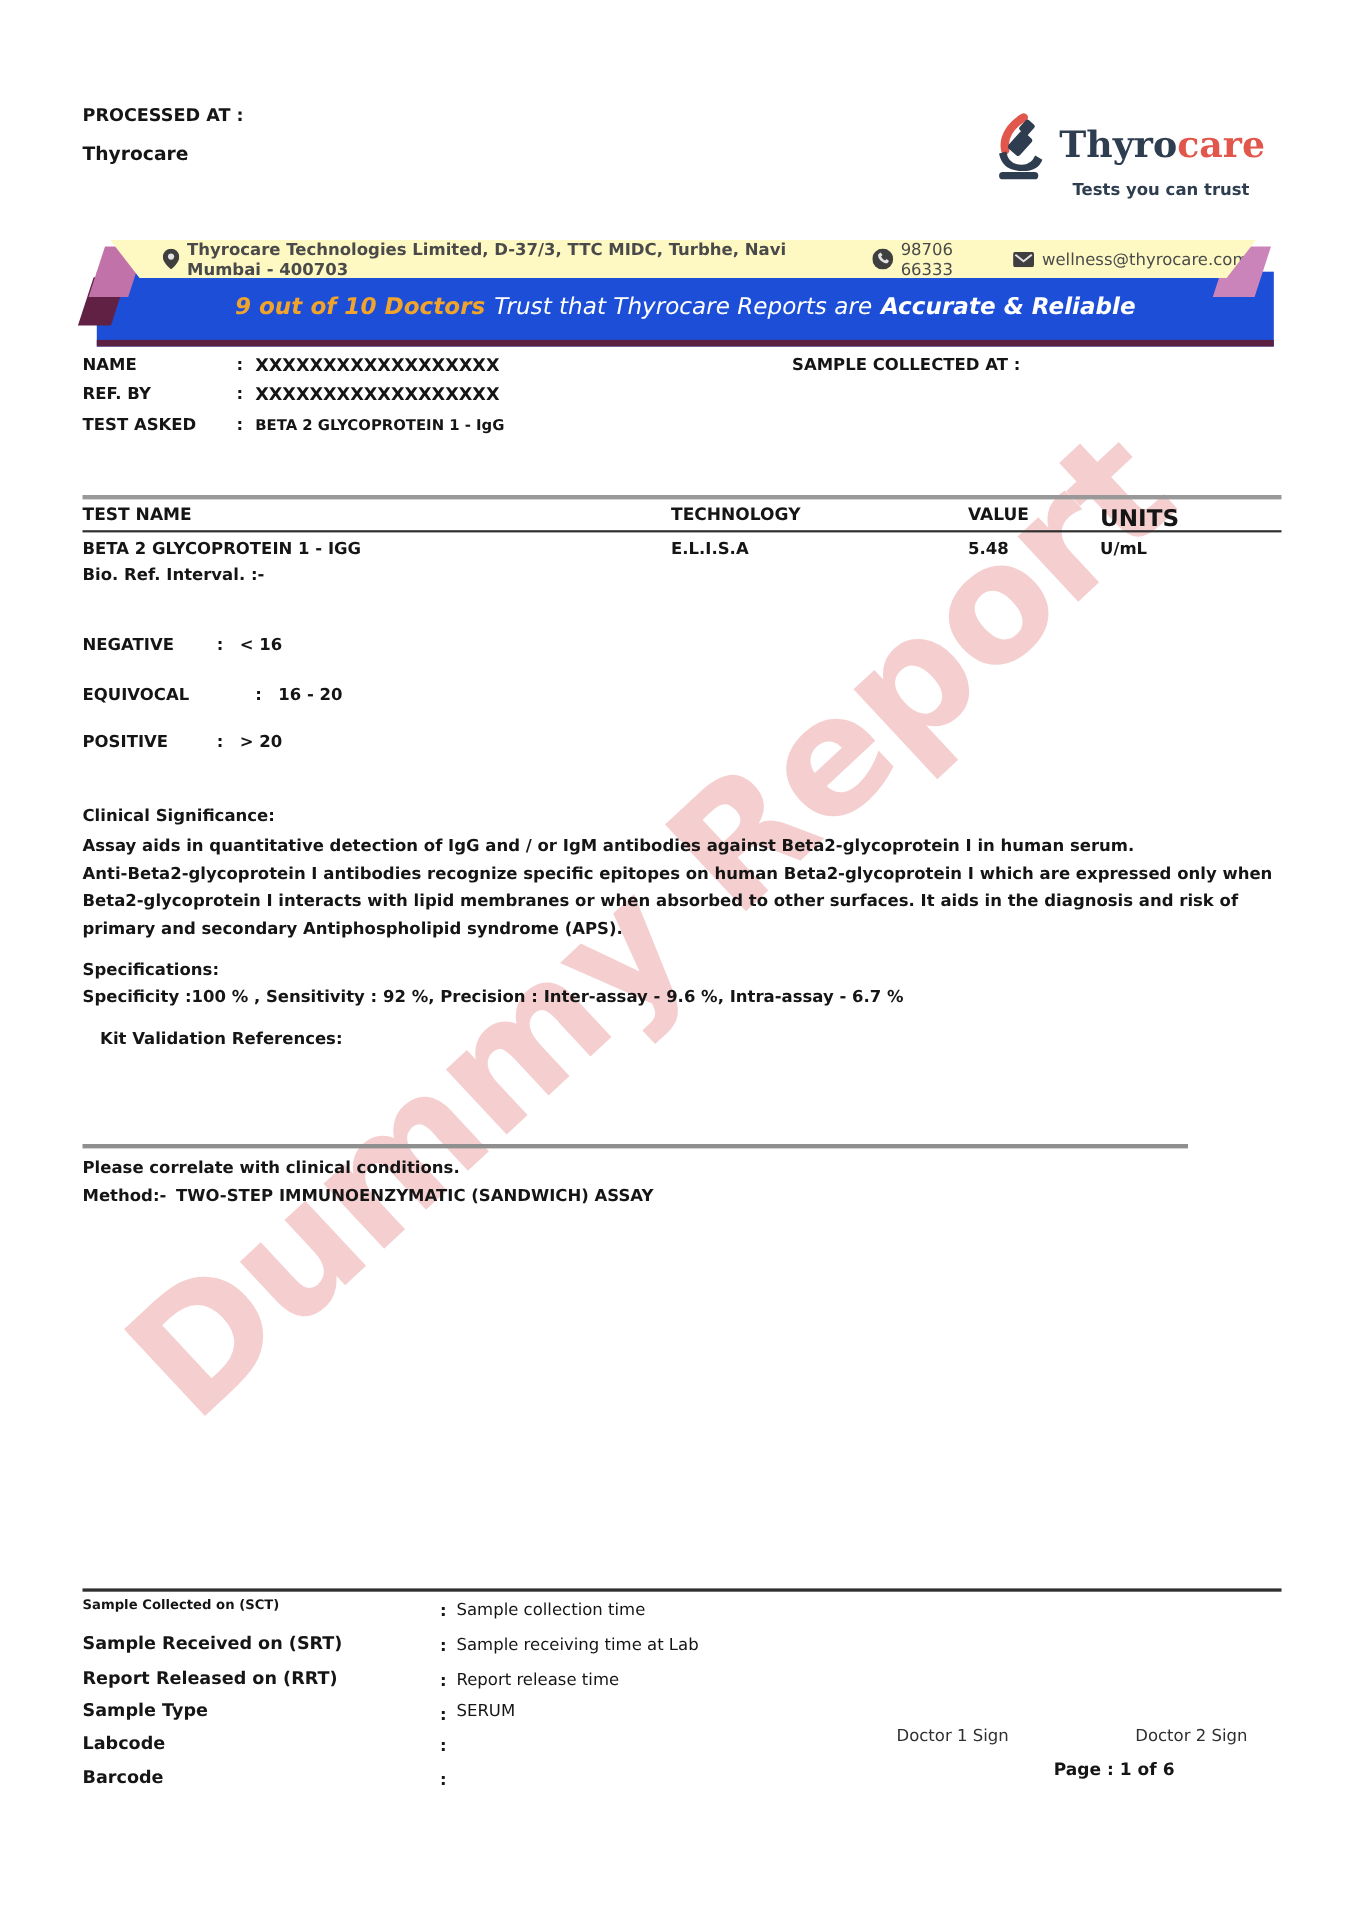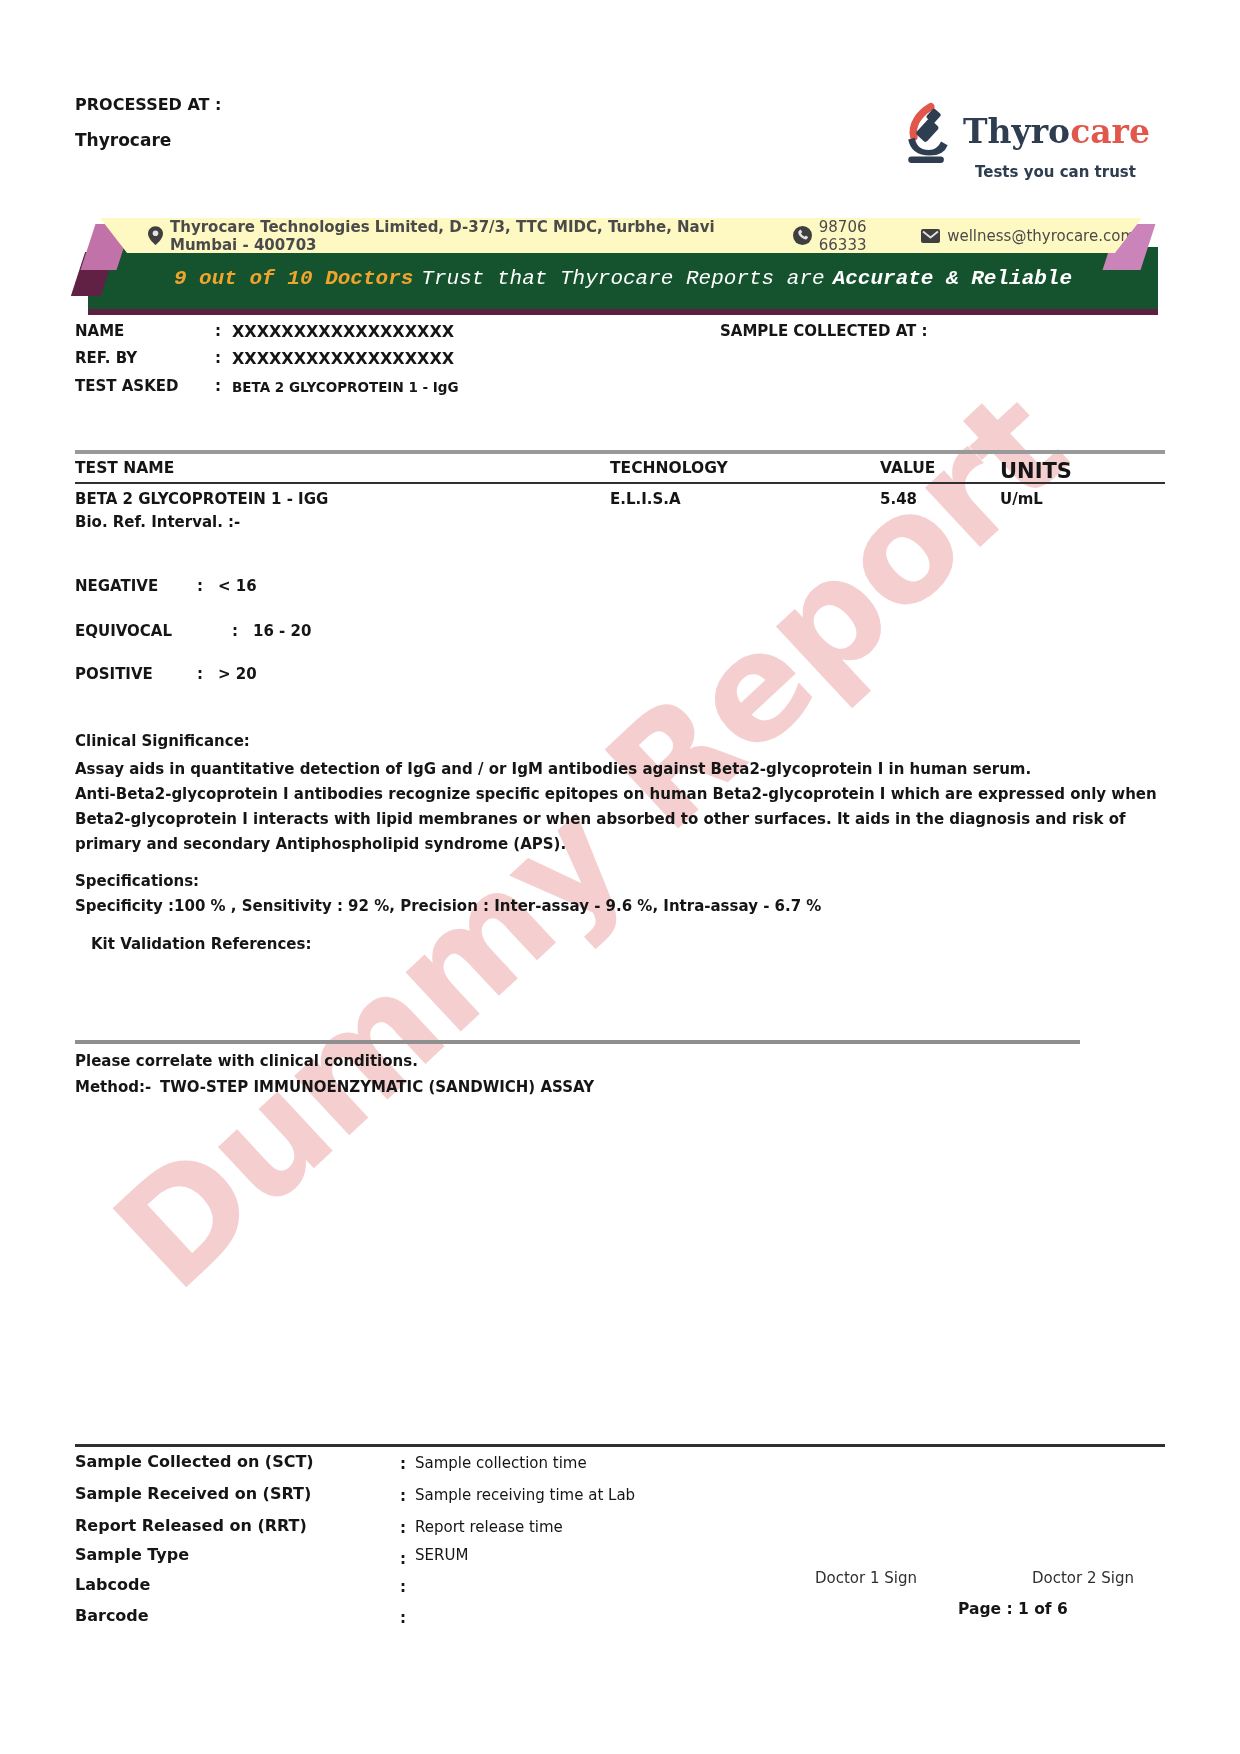--- a/index.html
+++ b/index.html
@@ -51,21 +51,21 @@
           <path d="M12 42 q 3 17 23 17 q 15 0 19 -11 l -7 -4 q -4 9 -13 9 q -13 0 -15 -13 z"></path>
           <rect x="12" y="60" width="38" height="7" rx="3.5"></rect>
         </g>
       </svg>
     </div>
     <div class="abs serif" style="left:963px;top:112px;font-size:33px;font-weight:bold;">
       <span style="color:#2e3d4f;">Thyro</span><span style="color:#e2574b;">care</span>
     </div>
     <div class="abs" style="left:975px;top:163px;font-size:15px;color:#2e3d4f;font-weight:bold;">Tests you can trust</div>
 
-    <div class="purplebanner" style="background:#14532d;font-family:Liberation Mono, monospace;">
+    <div class="purplebanner" style="background:#1d4ed8;">
       <div class="bannertext">
         <span class="hl" style="color:#f0a42c;">9 out of 10 Doctors</span><span class="mid">Trust that Thyrocare Reports are</span><span class="end">Accurate &amp; Reliable</span>
       </div>
     </div>
     <div class="pinkshape" style="left:78px;top:252px;width:30px;height:44px;background:#602145;transform:skewX(-18deg);"></div>
     <div class="pinkshape" style="left:88px;top:224px;width:36px;height:46px;background:#c172a8;transform:skewX(-18deg);"></div>
     <div class="pinkshape" style="left:1110px;top:224px;width:38px;height:46px;background:#cb84ba;transform:skewX(-18deg);"></div>
 
     <div class="graybar">
       <div class="inner">
@@ -144,21 +144,21 @@
     <div class="abs b" style="left:91px;top:935px;font-size:15px;">Kit Validation References:</div>
 
     <div class="hline" style="left:75px;top:1040px;width:1005px;height:4px;background:#8f8f8f;"></div>
     <div class="abs b" style="left:75px;top:1052px;font-size:15px;">Please correlate with clinical conditions.</div>
     <div class="abs b" style="left:75px;top:1078px;font-size:15px;">Method:-</div>
     <div class="abs b" style="left:160px;top:1078px;font-size:15px;">TWO-STEP IMMUNOENZYMATIC (SANDWICH) ASSAY</div>
 
 
     <div class="hline" style="left:75px;top:1444px;width:1090px;height:3px;background:#2f2f2f;"></div>
 
-    <div class="abs b" style="left:75px;top:1452px;font-size:16px;">Sample Collected on (SCT)</div>
+    <div class="abs b" style="left:75px;top:1452px;font-size:12px;">Sample Collected on (SCT)</div>
     <div class="abs b" style="left:400px;top:1455px;font-size:15px;">:</div>
     <div class="abs" style="left:415px;top:1454px;font-size:15px;">Sample collection time</div>
 
     <div class="abs b" style="left:75px;top:1484px;font-size:16px;">Sample Received on (SRT)</div>
     <div class="abs b" style="left:400px;top:1487px;font-size:15px;">:</div>
     <div class="abs" style="left:415px;top:1486px;font-size:15px;">Sample receiving time at Lab</div>
 
     <div class="abs b" style="left:75px;top:1516px;font-size:16px;">Report  Released on (RRT)</div>
     <div class="abs b" style="left:400px;top:1519px;font-size:15px;">:</div>
     <div class="abs" style="left:415px;top:1518px;font-size:15px;">Report release time</div>

